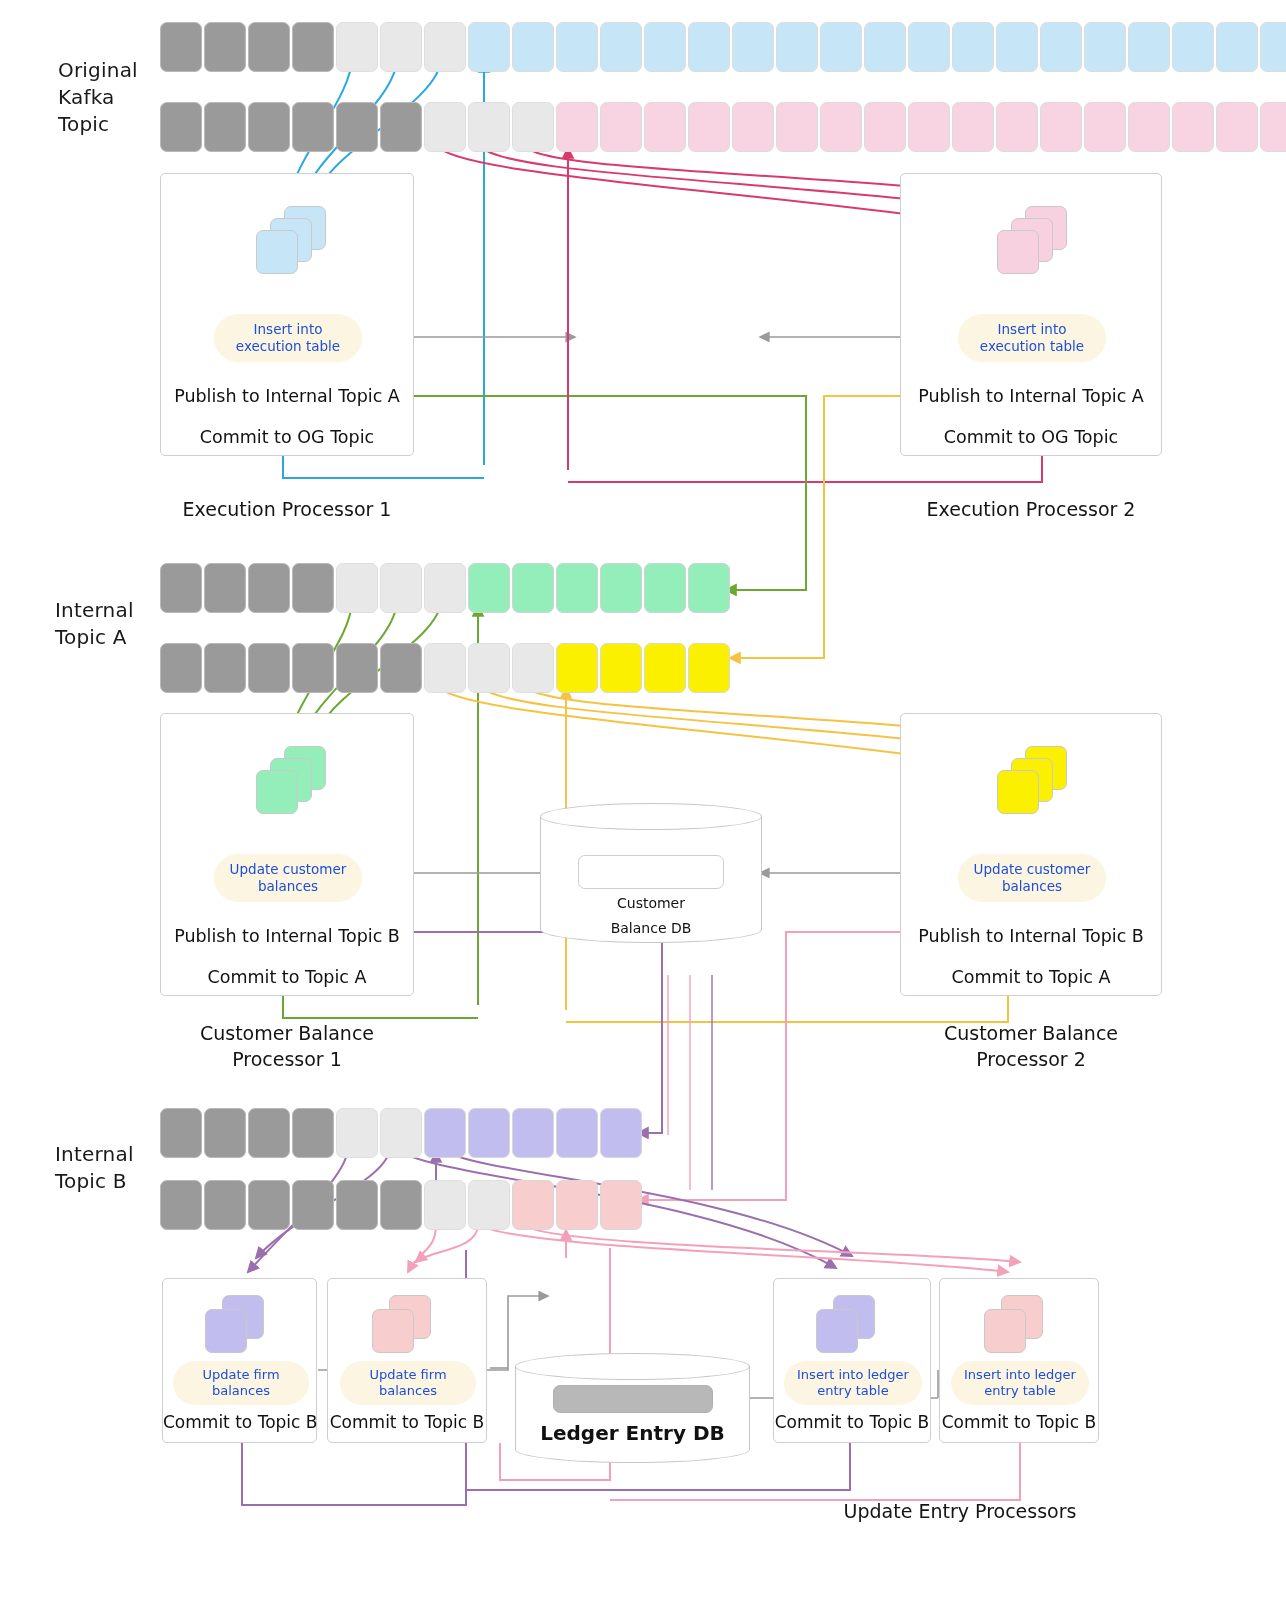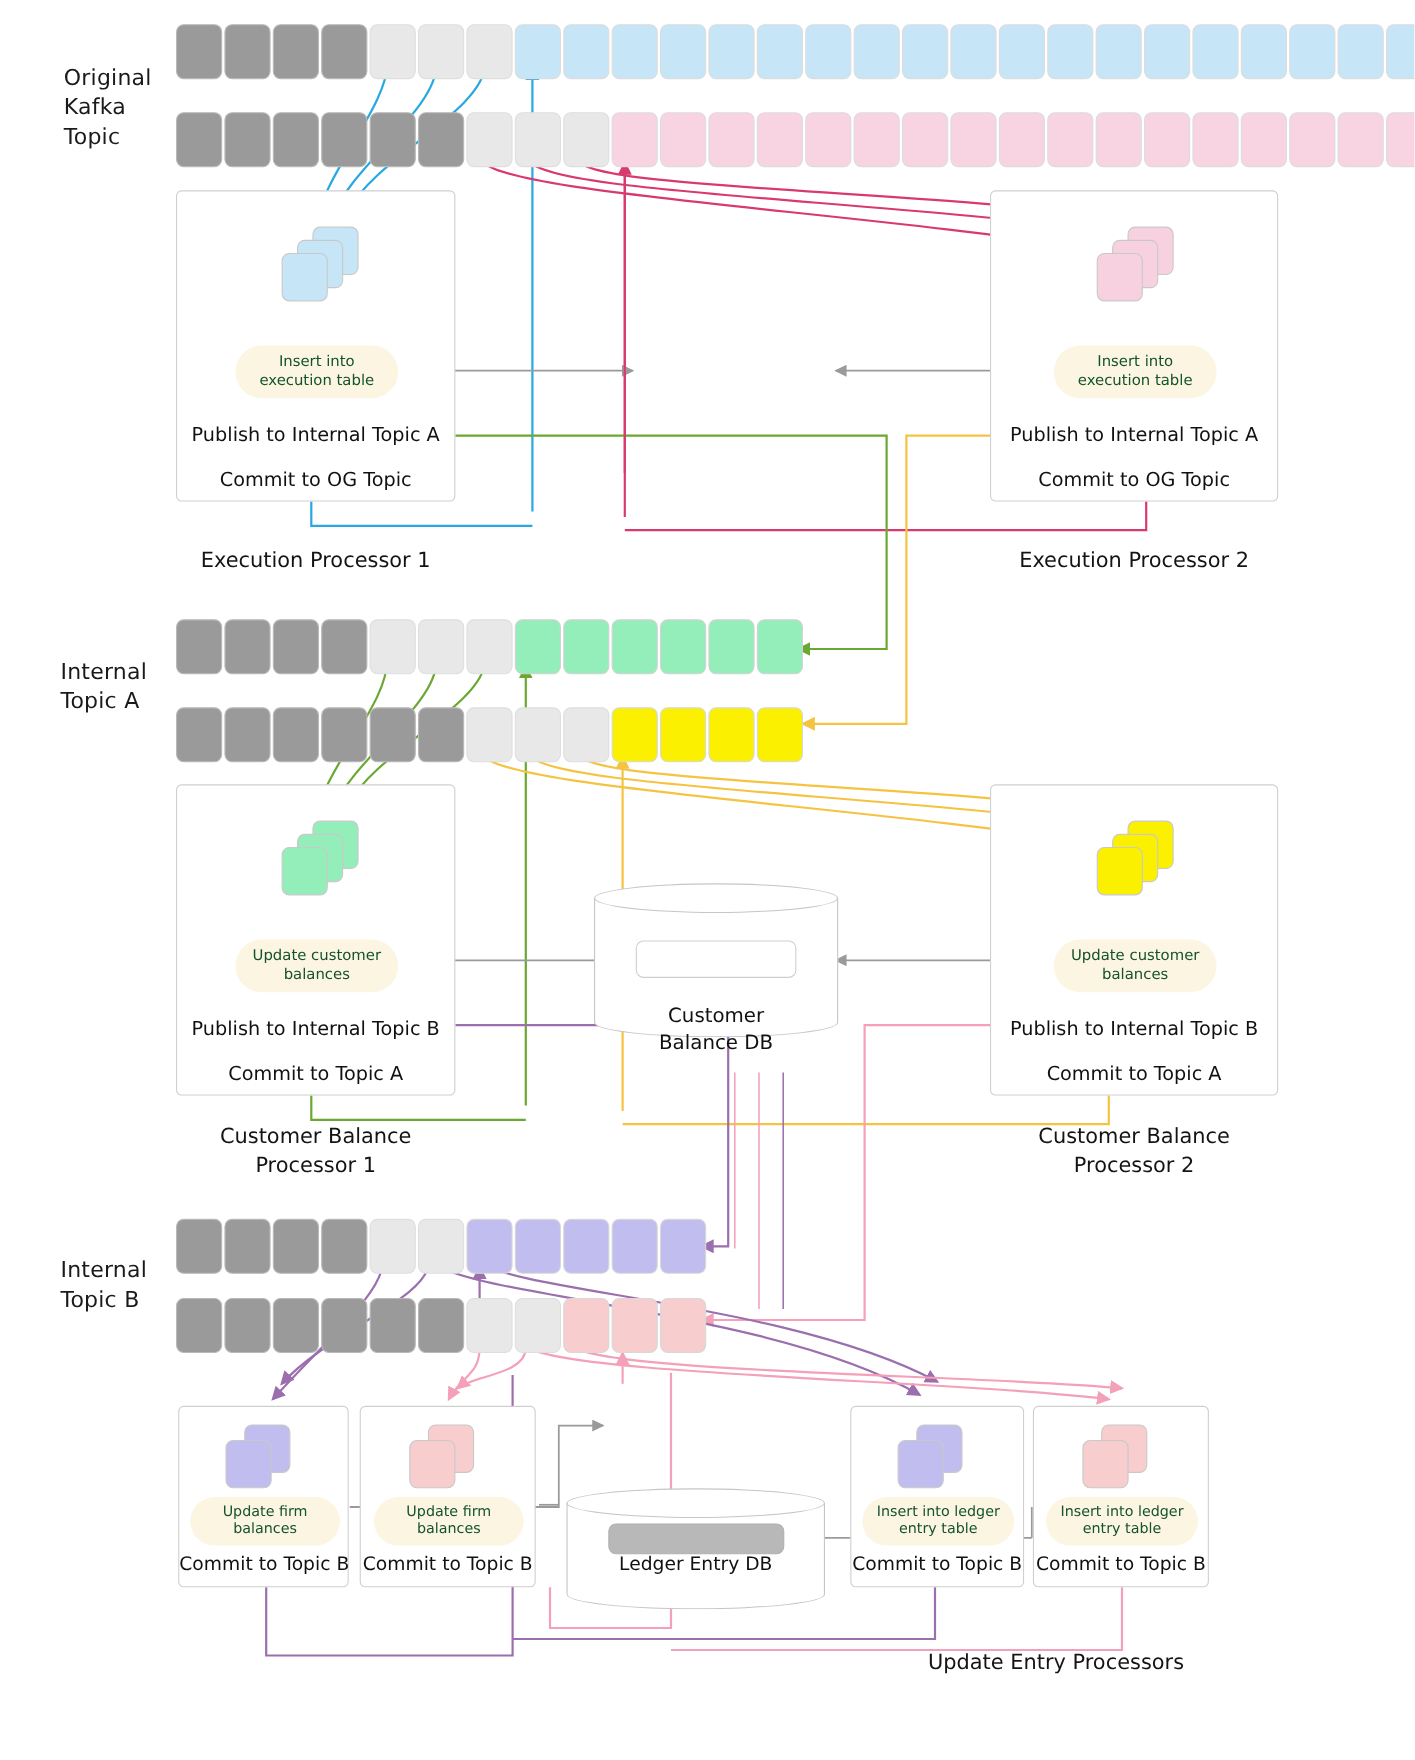--- a/index.html
+++ b/index.html
@@ -87,21 +87,21 @@
   .card.salmon{background:#f7cdcd;}
 
   
   .pill{
     position:absolute;
     background:#fcf5e2;
     border-radius:26px;
     display:flex;align-items:center;justify-content:center;
     text-align:center;
     font-size:13.5px;line-height:17px;
-    color:#14532d;
+    color:#1d4ed8;
     box-sizing:border-box;
     padding:4px 6px;
   }
   .pill.sm{font-size:13px;line-height:16px;}
 
   
   .db{
     position:absolute;
     box-sizing:border-box;
   }
@@ -126,21 +126,21 @@
     border-radius:7px;
     border:1px solid #cfcfcf;
     box-sizing:border-box;
   }
   .db .dbname{
     position:absolute;
     width:100%;text-align:center;
     font-size:19px;line-height:25px;
     color:#111;
   }
-  .db .dbname.two{font-size:18px;margin-top:20px;}
+  .db .dbname.two{font-size:14px;}
 </style>
 </head>
 <body>
 
 <div id="stage">
 
   <svg id="wires" viewBox="0 0 1286 1600">
     <defs>
       <marker id="ah-blue" markerWidth="7" markerHeight="7" refX="5.4" refY="3.2" orient="auto">
         <path d="M0,0 L6.4,3.2 L0,6.4 z" fill="#29a8e0"></path>
@@ -511,20 +511,20 @@
     </div>
     <div class="proc-line small" style="top:133px;">Commit to Topic B</div>
   </div>
 
 
   <div class="db" style="left:515px;top:1353px;width:235px;height:110px;">
     <div class="body"></div>
     <div class="top"></div>
     <div class="bottom"></div>
     <div class="bar" style="left:38px;top:32px;width:160px;height:28px;background:#b8b8b8;border-color:#b0b0b0;"></div>
-    <div class="dbname" style="top:57px;font-size:17px;">Ledger Entry DB</div>
+    <div class="dbname" style="top:68px;font-size:20px;font-weight:bold;">Ledger Entry DB</div>
   </div>
 
   <div class="proc-caption" style="left:770px;top:1498px;width:380px;">
     <div>Update Entry Processors</div>
   </div>
 
 </div>
 
 </body></html>

